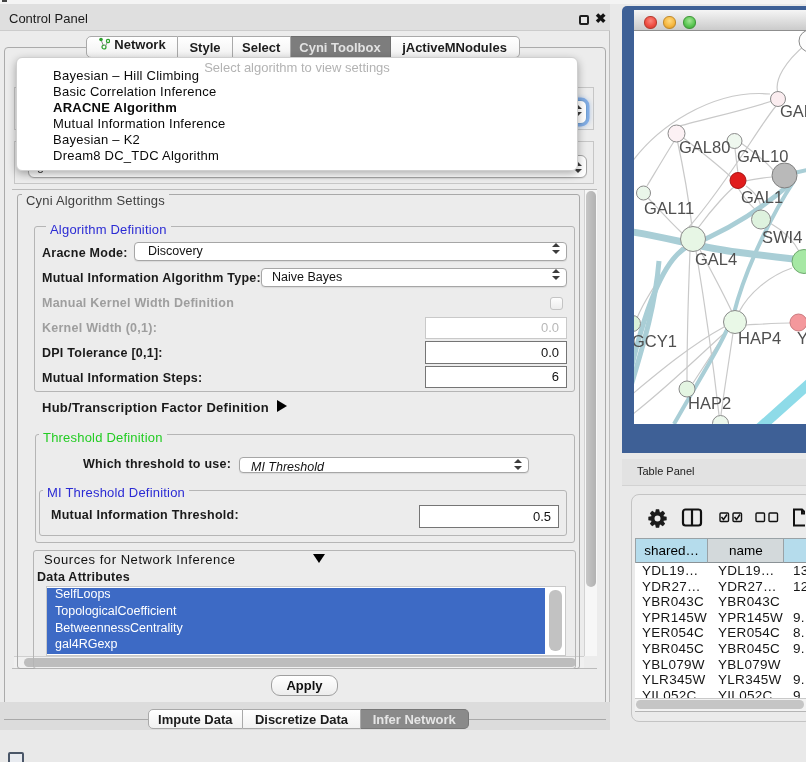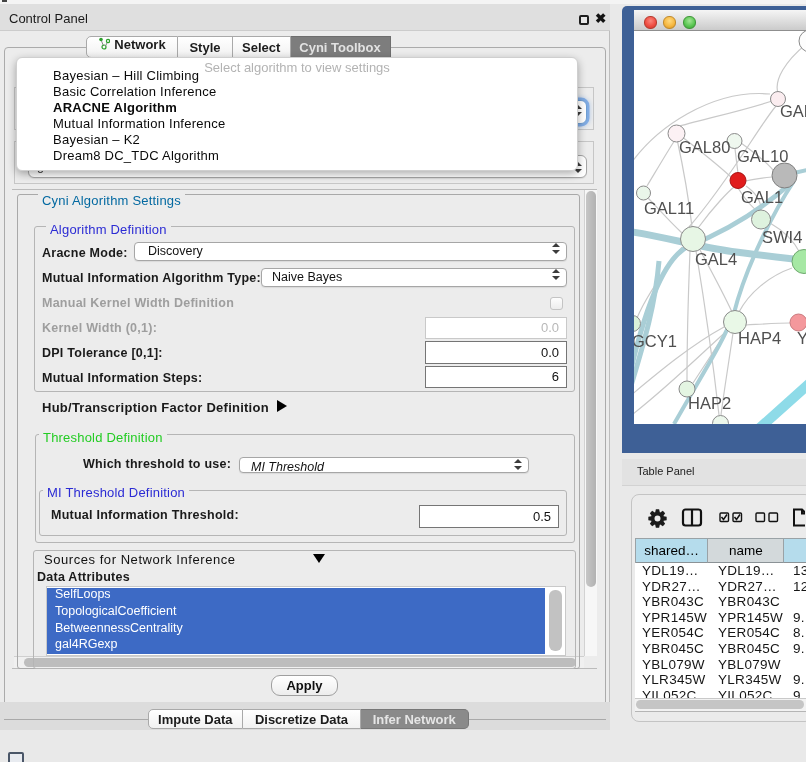--- a/index.html
+++ b/index.html
@@ -37,38 +37,39 @@
         <circle cx="3" cy="2.5" r="1.8" fill="#2da02d"></circle>
         <line x1="3.5" y1="4" x2="5.5" y2="9" stroke="#888" stroke-width="1"></line>
         <circle cx="6" cy="10" r="2" fill="none" stroke="#2da02d" stroke-width="1.2"></circle>
         <line x1="7.5" y1="9" x2="9.5" y2="5" stroke="#888" stroke-width="1"></line>
         <circle cx="10" cy="4" r="1.6" fill="none" stroke="#2da02d" stroke-width="1.2"></circle>
       </svg>
   Network</div>
  <div style="width:55px;background:linear-gradient(#ffffff,#f1f1f1);border:1px solid #a9a9a9;border-left:none;box-sizing:border-box;display:flex;align-items:center;justify-content:center;">Style</div>
  <div style="width:57.5px;background:linear-gradient(#ffffff,#f1f1f1);border:1px solid #a9a9a9;border-left:none;box-sizing:border-box;display:flex;align-items:center;justify-content:center;">Select</div>
  <div style="width:100px;background:#7d7d7d;border:1px solid #6e6e6e;border-left:none;box-sizing:border-box;display:flex;align-items:center;justify-content:center;color:#e2e2e2;">Cyni Toolbox</div>
+ <div style="width:129px;background:linear-gradient(#ffffff,#f1f1f1);border:1px solid #a9a9a9;border-left:none;border-radius:0 5px 5px 0;box-sizing:border-box;display:flex;align-items:center;justify-content:center;">jActiveMNodules</div>
 </div>
 
 <div class="ab" style="left:14px;top:87px;width:580px;height:43px;border:1px solid #c6c6c6;box-sizing:border-box;"></div>
 <div class="combo" style="left:28px;top:100px;width:559px;height:24px;box-sizing:border-box;border-radius:6px;box-shadow:0 0 0 2.5px rgba(110,160,225,.8), 0 0 4px 3px rgba(120,165,225,.45);border-color:#6f9ed2;"></div>
 <div class="spin" style="left:574px;top:105px;"></div>
 <div class="ab" style="left:14px;top:141px;width:580px;height:43px;border:1px solid #c6c6c6;box-sizing:border-box;"></div>
 <div class="combo" style="left:28px;top:155px;width:559px;height:23px;box-sizing:border-box;border-radius:6px;line-height:21px;padding-left:8px;color:#333;">galFiltered.sif default node</div>
 <div class="spin" style="left:574px;top:162px;"></div>
 
 <div class="ab" style="left:12px;top:189px;width:585px;height:1px;background:#bbb;"></div>
 <div class="ab" style="left:584px;top:190px;width:13px;height:466px;background:#f7f7f7;border-left:1px solid #d2d2d2;box-sizing:border-box;"></div>
 <div class="ab" style="left:586px;top:191px;width:10px;height:396px;background:linear-gradient(90deg,#c6c6c6,#b2b2b2);border-radius:5px;"></div>
 <div class="ab" style="left:14px;top:656px;width:570px;height:12px;background:#f0f0f0;border-top:1px solid #cfcfcf;box-sizing:border-box;"></div>
 <div class="ab" style="left:24px;top:658px;width:552px;height:9px;background:#bdbdbd;border-radius:5px;"></div>
 <div class="ab" style="left:12px;top:668px;width:585px;height:1px;background:#bbb;"></div>
 
 <div class="grp" style="left:17px;top:194px;width:561px;height:473px;border-color:#a9a9a9;"></div>
-<div class="gt" style="left:38px;top:193px;color:#0369a1;">Cyni Algorithm Settings</div>
+<div class="gt" style="left:22px;top:193px;color:#404040;">Cyni Algorithm Settings</div>
 
 <div class="grp" style="left:34px;top:226px;width:539px;height:164px;border-color:#b5b5b5;"></div>
 <div class="gt" style="left:38px;top:221.5px;color:#2b2bd4;margin-left:8px;">Algorithm Definition</div>
 
 <div class="lbl" style="left:42px;top:246px;">Aracne Mode:</div>
 <div class="combo" style="left:134px;top:242px;width:433px;height:19px;box-sizing:border-box;line-height:17px;padding-left:13px;">Discovery</div>
 <div class="spin" style="left:552px;top:243px;"></div>
 <div class="lbl" style="left:42px;top:271px;">Mutual Information Algorithm Type:</div>
 <div class="combo" style="left:261px;top:268px;width:306px;height:19px;box-sizing:border-box;line-height:17px;padding-left:10px;">Naive Bayes</div>
 <div class="spin" style="left:552px;top:269px;"></div>

